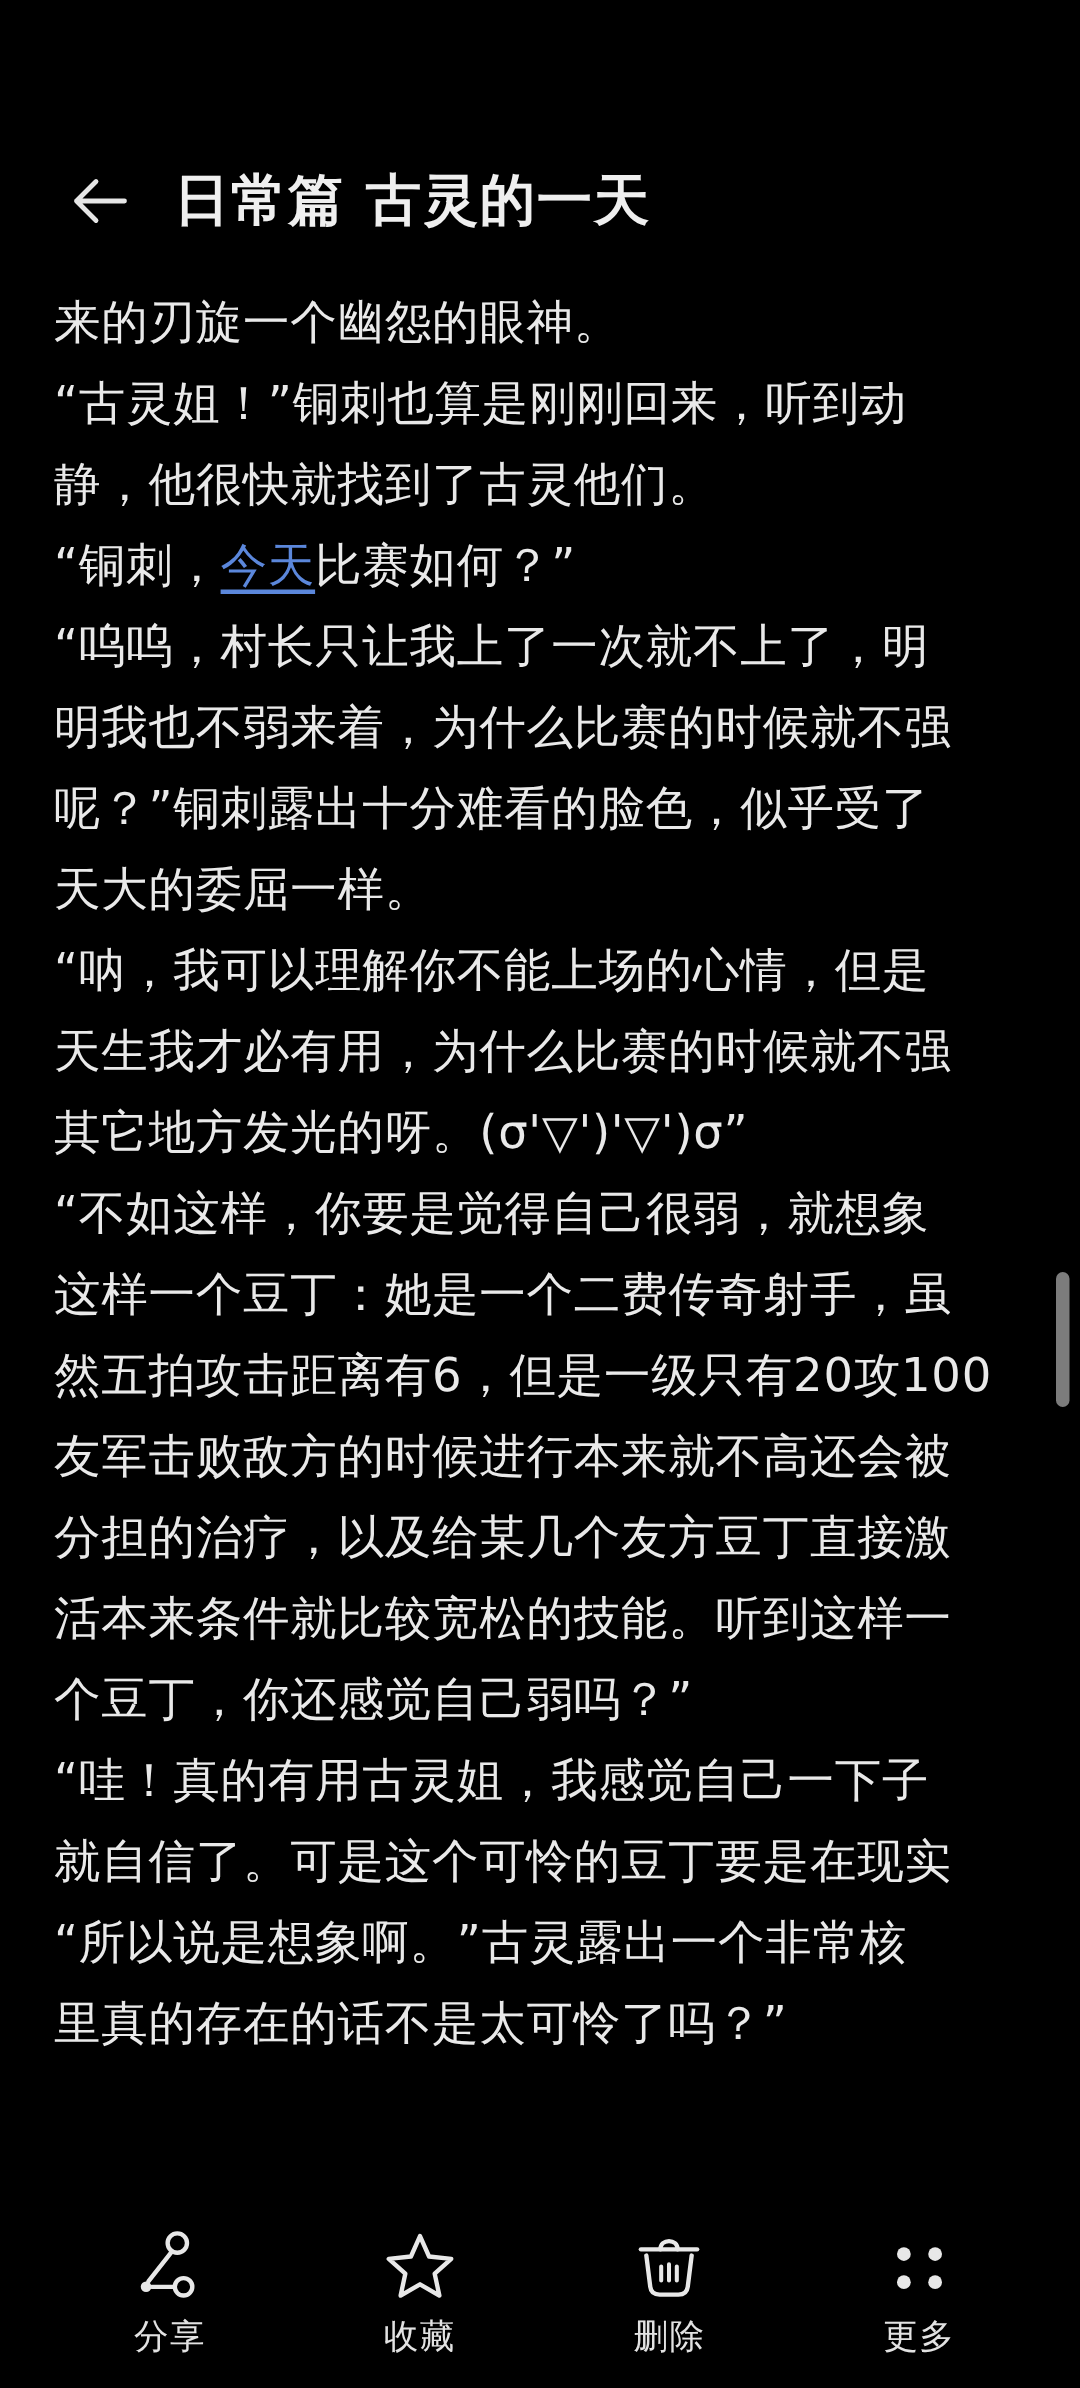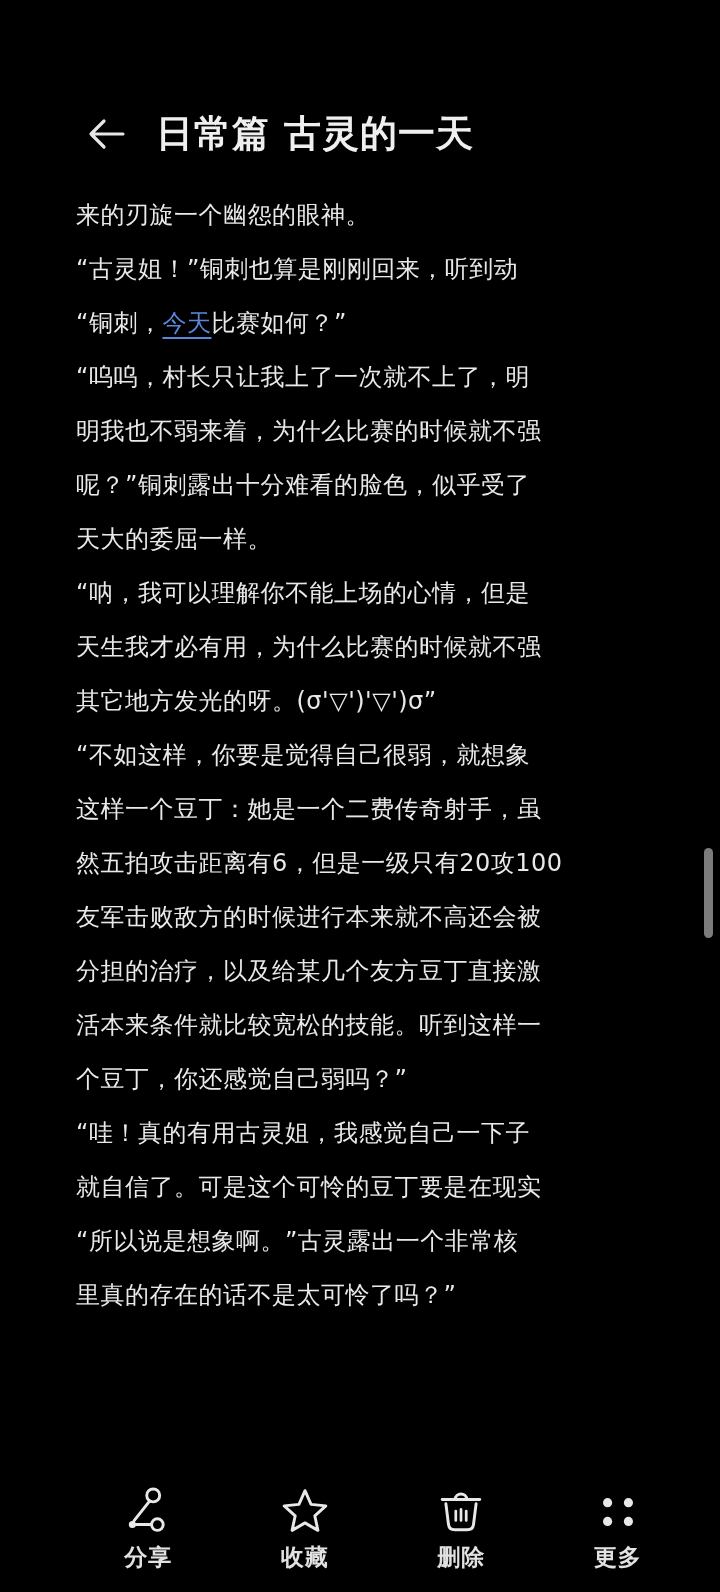--- a/index.html
+++ b/index.html
@@ -7,21 +7,20 @@
     width: 720px; height: 1592px;
     position: relative;
     overflow: hidden;
     font-family: "DejaVu Sans", "Liberation Sans", sans-serif;
     -webkit-font-smoothing: antialiased;
   }
   .screen {
     position: absolute; inset: 0;
     background: #000000;
     color: #E9E9E9;
-    margin-left: 40px;
   }
 
   
   .header {
     position: absolute;
     top: 100px; left: 0; right: 0;
     height: 68px;
     display: flex;
     align-items: center;
   }
@@ -38,21 +37,21 @@
     color: #EFEFEF;
     letter-spacing: 1px;
     white-space: nowrap;
     margin-left: 14px;
   }
 
   
   .note-body {
     position: absolute;
     top: 188px; left: 36px; right: 24px;
-    font-size: 24px;
+    font-size: 31px;
     color: #E9E9E9;
   }
   .line {
     height: 54px;
     line-height: 54px;
     white-space: nowrap;
     letter-spacing: 0.5px;
   }
   .date-link {
     text-decoration: underline;
@@ -86,21 +85,20 @@
     cursor: pointer;
   }
   .tool-icon {
     width: 50px; height: 50px;
     display: flex; align-items: center; justify-content: center;
   }
   .tool-label {
     font-size: 23px;
     color: #E2E2E2;
     letter-spacing: 1px;
-    font-weight: bold;
   }
   svg { display: block; }
 </style>
 </head>
 <body>
 
 <div class="screen">
 
   <div class="header">
     <div class="back-btn">
@@ -109,20 +107,21 @@
           <path d="M40 23 H8 M21 10 L8 23 L21 36" fill="none" stroke="#E6E6E6" stroke-width="3.2" stroke-linecap="round" stroke-linejoin="round"></path>
         </svg>
       </span>
     </div>
     <div class="page-title">日常篇 古灵的一天</div>
   </div>
 
   <div class="note-body" id="note-body" style="color: rgb(233, 233, 233);">
       <div class="line"><span>来的刃旋一个幽怨的眼神。</span></div>
       <div class="line"><span>“古灵姐！”铜刺也算是刚刚回来，听到动</span></div>
+      <div class="line"><span>静，他很快就找到了古灵他们。</span></div>
       <div class="line"><span>“铜刺，</span><span class="date-link" style="color: rgb(91, 135, 219);">今天</span><span>比赛如何？”</span></div>
       <div class="line"><span>“呜呜，村长只让我上了一次就不上了，明</span></div>
       <div class="line"><span>明我也不弱来着，为什么比赛的时候就不强</span></div>
       <div class="line"><span>呢？”铜刺露出十分难看的脸色，似乎受了</span></div>
       <div class="line"><span>天大的委屈一样。</span></div>
       <div class="line"><span>“呐，我可以理解你不能上场的心情，但是</span></div>
       <div class="line"><span>天生我才必有用，为什么比赛的时候就不强</span></div>
       <div class="line"><span>其它地方发光的呀。(σ'▽')'▽')σ”</span></div>
       <div class="line"><span>“不如这样，你要是觉得自己很弱，就想象</span></div>
       <div class="line"><span>这样一个豆丁：她是一个二费传奇射手，虽</span></div>

